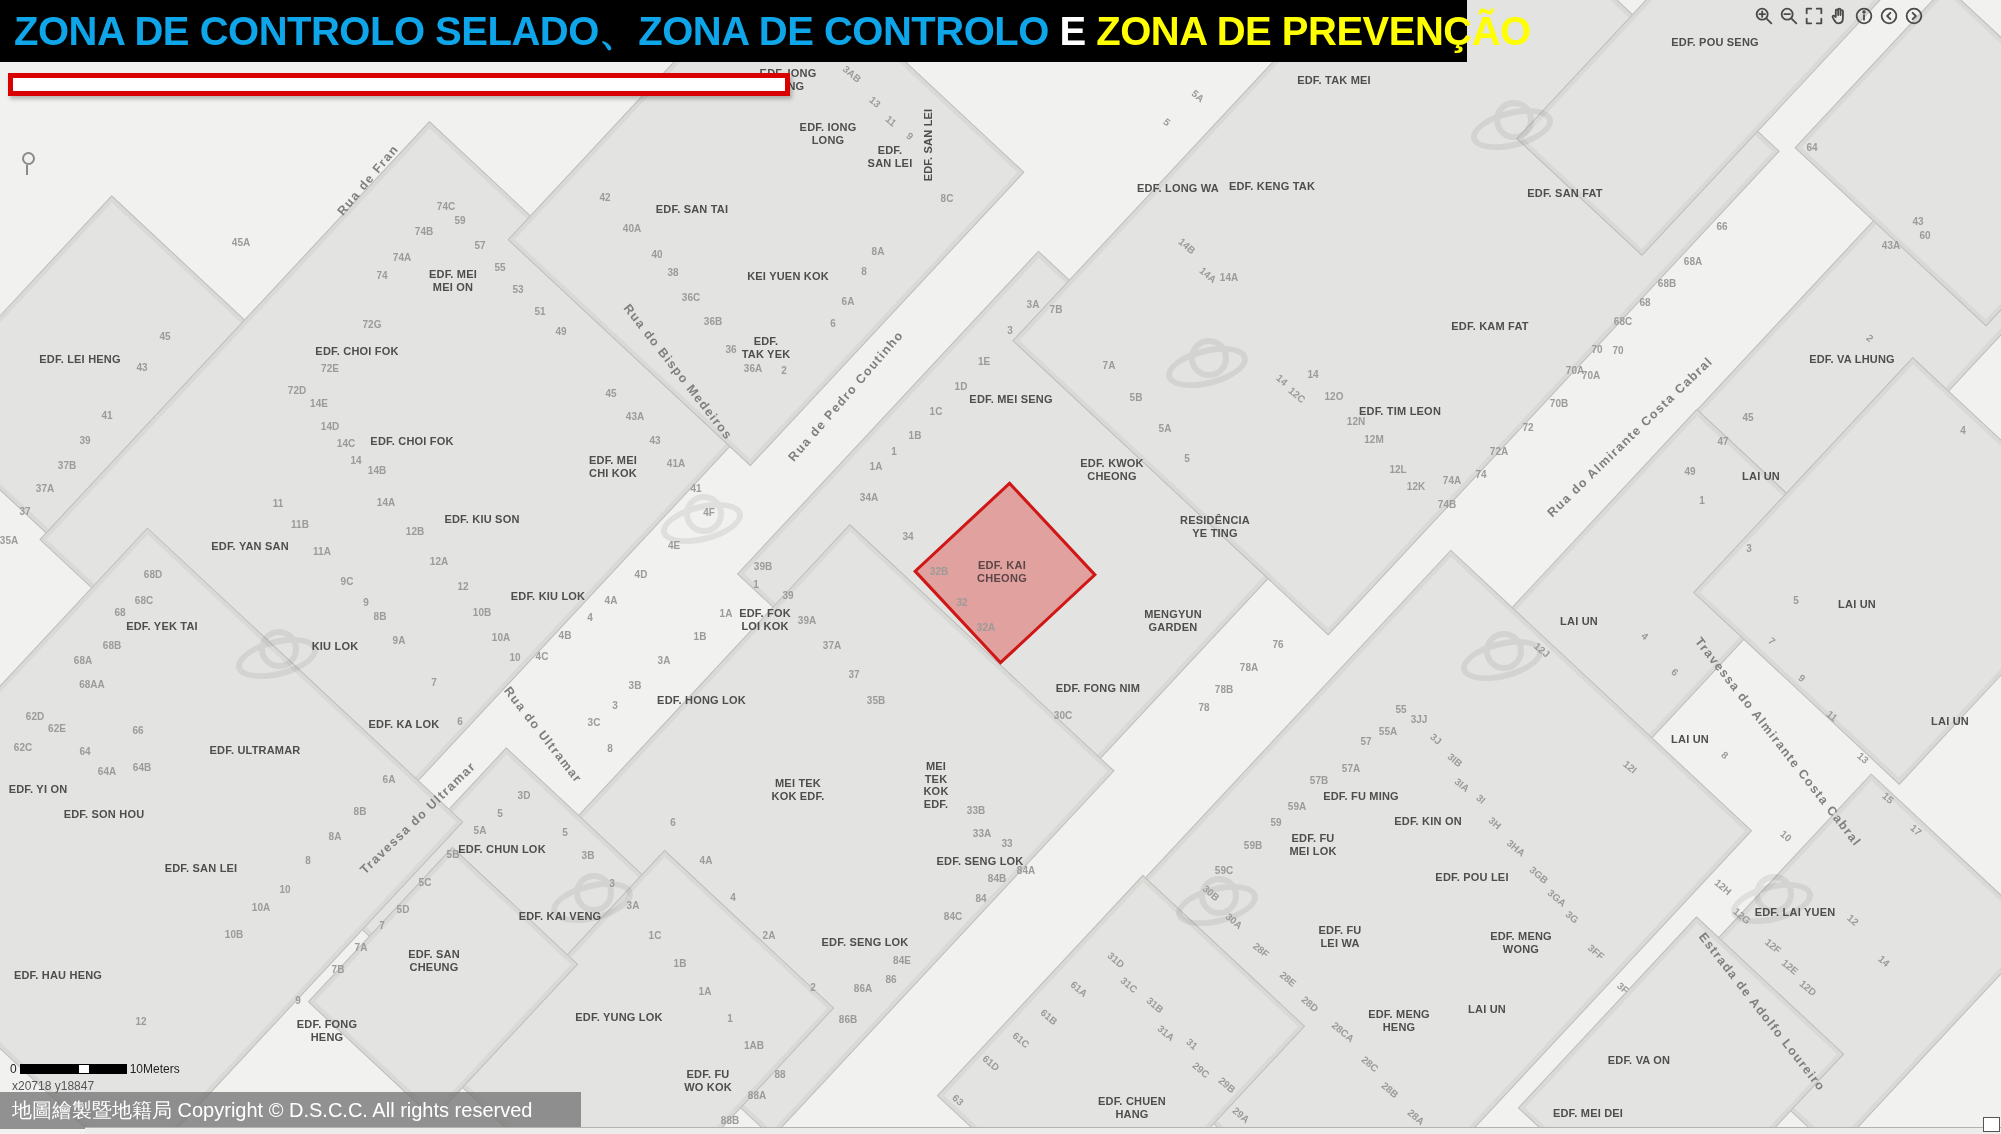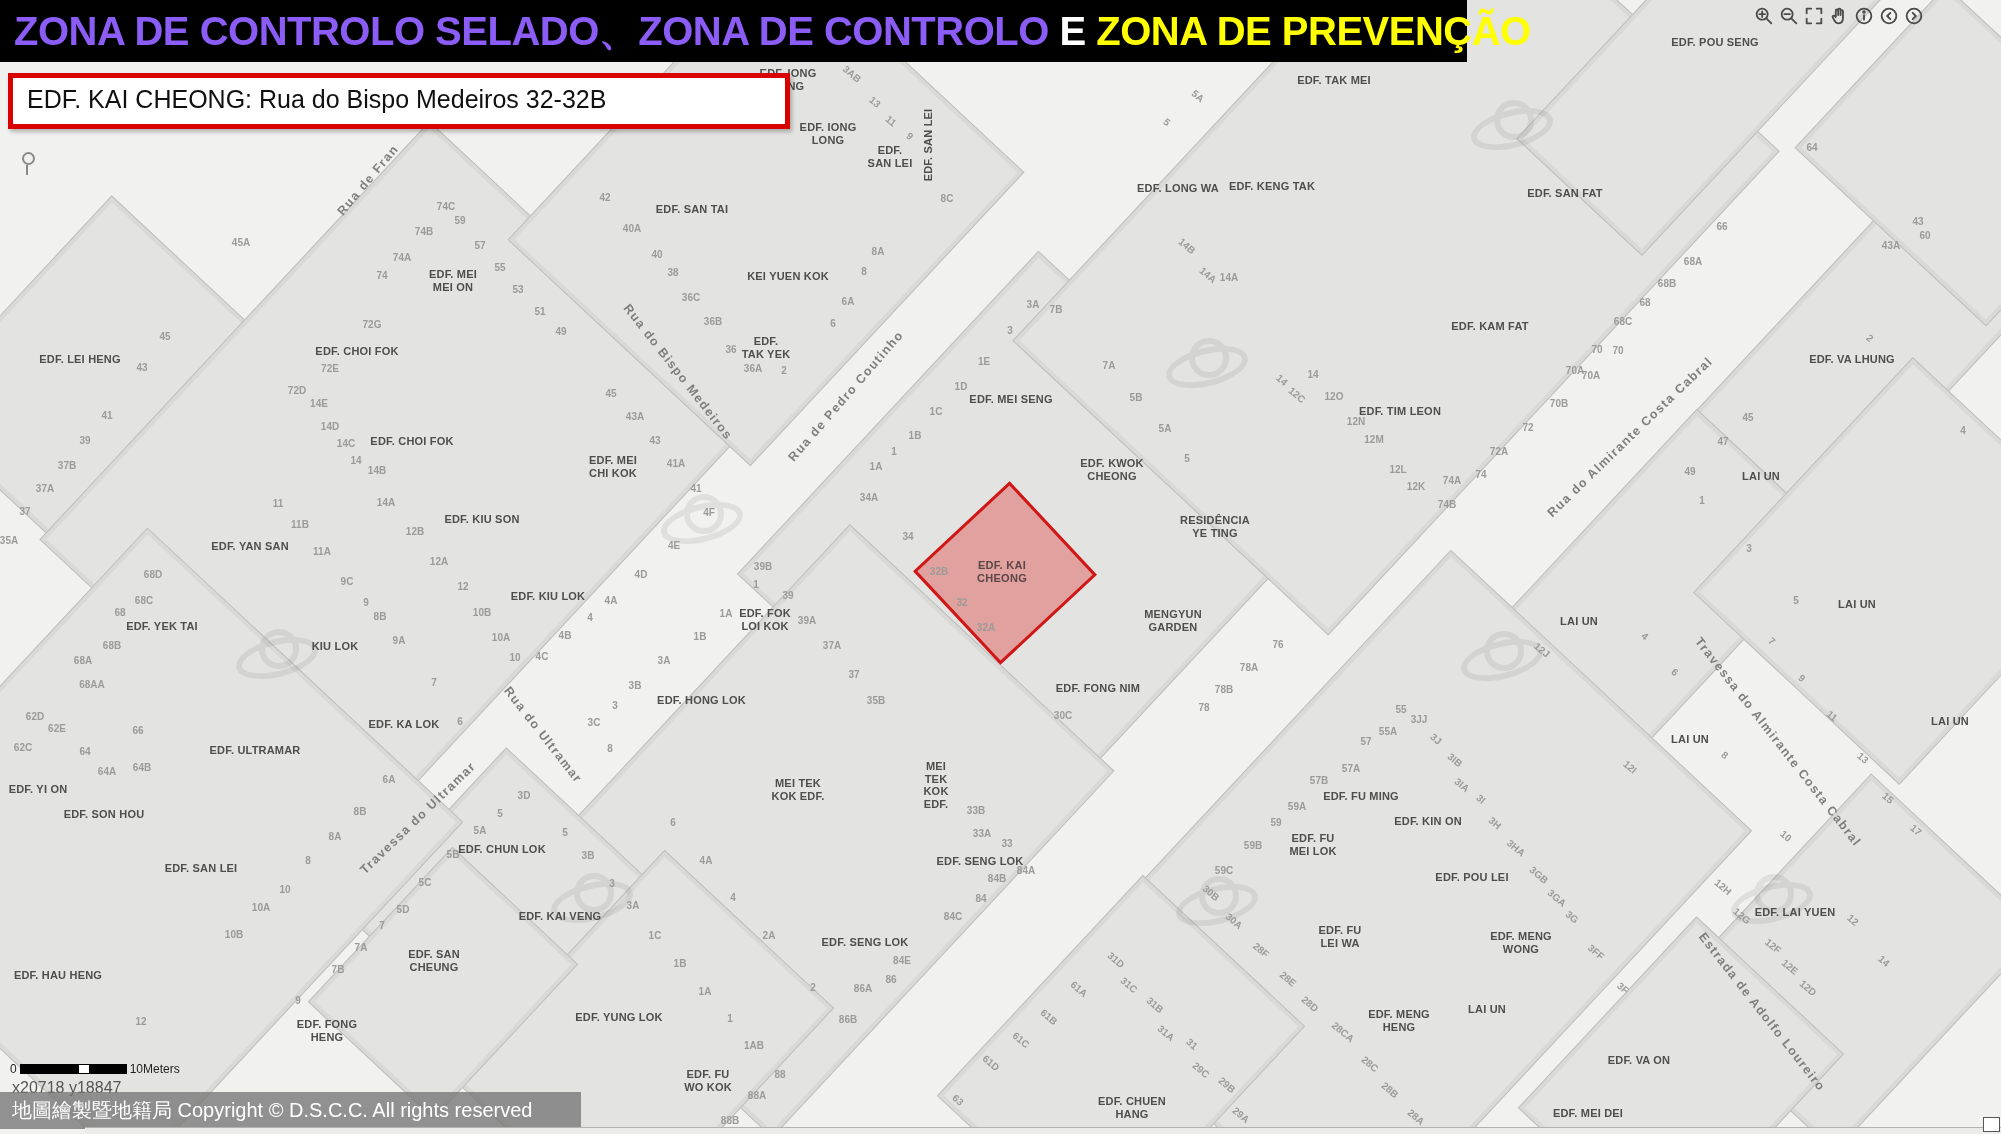--- a/index.html
+++ b/index.html
@@ -30,21 +30,21 @@
            box-shadow:2px 3px 4px rgba(0,0,0,.25)}
   #infobox .l1{font-size:25px;color:#101010;text-decoration:underline;line-height:1.3}
   #infobox .l2{font-size:25px;color:#101010;line-height:1.3}
   #toolbar{position:absolute;left:1753px;top:5px;display:flex;gap:3px}
   #toolbar .tbtn{width:22px;height:22px;padding:0;border:0;background:transparent;cursor:pointer}
   #toolbar svg{stroke:#4b4b4b;stroke-width:2;fill:none;stroke-linecap:round;stroke-linejoin:round}
   #scalebar{position:absolute;left:10px;top:1062px;display:flex;align-items:center;gap:3px}
   #scalebar .num{font-size:12px;color:#222}
   #scalebar .bar{width:105px;height:8px;border:1px solid #000;
                  background:linear-gradient(90deg,#000 0 55%,#fff 55% 65%,#000 65% 100%)}
-  #coords{position:absolute;left:12px;top:1079px;font-size:16px;color:#555}
+  #coords{position:absolute;left:12px;top:1079px;font-size:12px;color:#555}
   #copyright{position:absolute;left:0;top:1092px;width:581px;height:37px;
              background:rgba(118,118,118,.78);color:#fff;font-size:20px;
              line-height:37px;padding-left:12px;box-sizing:border-box;white-space:nowrap}
   #bottom-strip{position:absolute;left:85px;top:1127px;width:1916px;height:7px;
                 background:#ececea;border-top:1px solid #b2b2b0}
   #corner-box{position:absolute;left:1983px;top:1117px;width:15px;height:13px;
               background:#fff;border:1px solid #555}
   #map-pin{position:absolute;left:22px;top:152px;width:10px;height:22px}
   #map-pin .head{width:9px;height:9px;border:2px solid #8a8a8a;border-radius:50%}
   #map-pin .stem{width:2px;height:10px;background:#8a8a8a;margin-left:4px}
@@ -480,25 +480,24 @@
       <span class="st" style="left: 1762px; top: 1012px; transform: translate(-50%, -50%) rotate(52deg);">Estrada de Adolfo Loureiro</span>
     </div>
 
   <div id="map-pin">
       <div class="head"></div>
       <div class="stem"></div>
     </div>
 </div>
 
 <div id="banner">
-    <span><span style="color: #8b5cf6;">ZONA DE CONTROLO SELADO、ZONA DE CONTROLO</span><span style="color: rgb(255, 255, 255);"> E </span><span style="color: rgb(255, 255, 0);">ZONA DE PREVENÇÃO</span></span>
+    <span><span style="color: #0ea5e9;">ZONA DE CONTROLO SELADO、ZONA DE CONTROLO</span><span style="color: rgb(255, 255, 255);"> E </span><span style="color: rgb(255, 255, 0);">ZONA DE PREVENÇÃO</span></span>
   </div>
 
 <div id="infobox">
-  <div class="l2">EDF. KAI CHEONG: Rua do Bispo Medeiros 32-32B</div>
 </div>
 
 <div id="toolbar">
   <button class="tbtn" title="">
     <svg width="22" height="22" viewBox="0 0 24 24">
         <circle cx="10" cy="10" r="6"></circle>
         <line x1="14.5" y1="14.5" x2="20" y2="20"></line>
         <line x1="7" y1="10" x2="13" y2="10"></line>
         <line x1="10" y1="7" x2="10" y2="13"></line>
       </svg>

